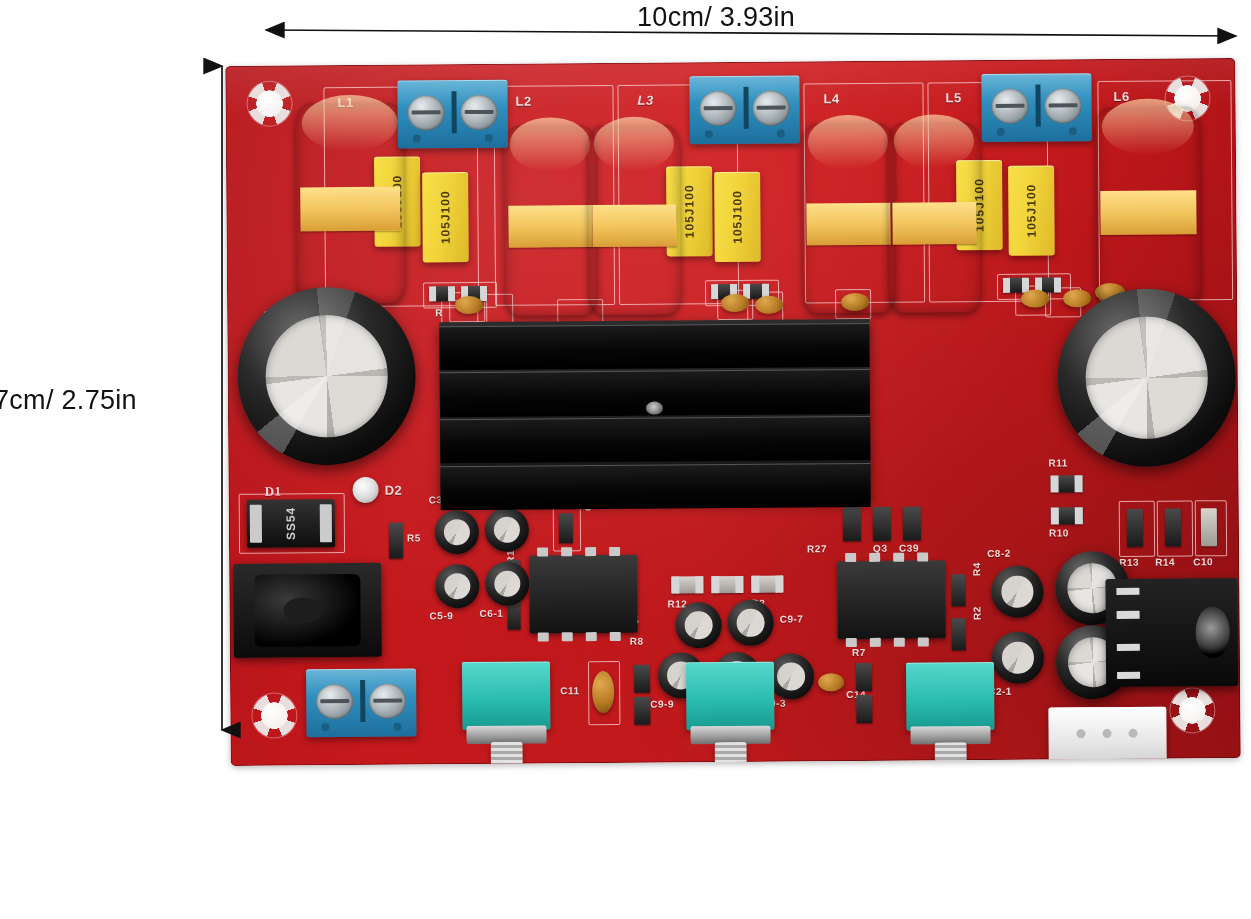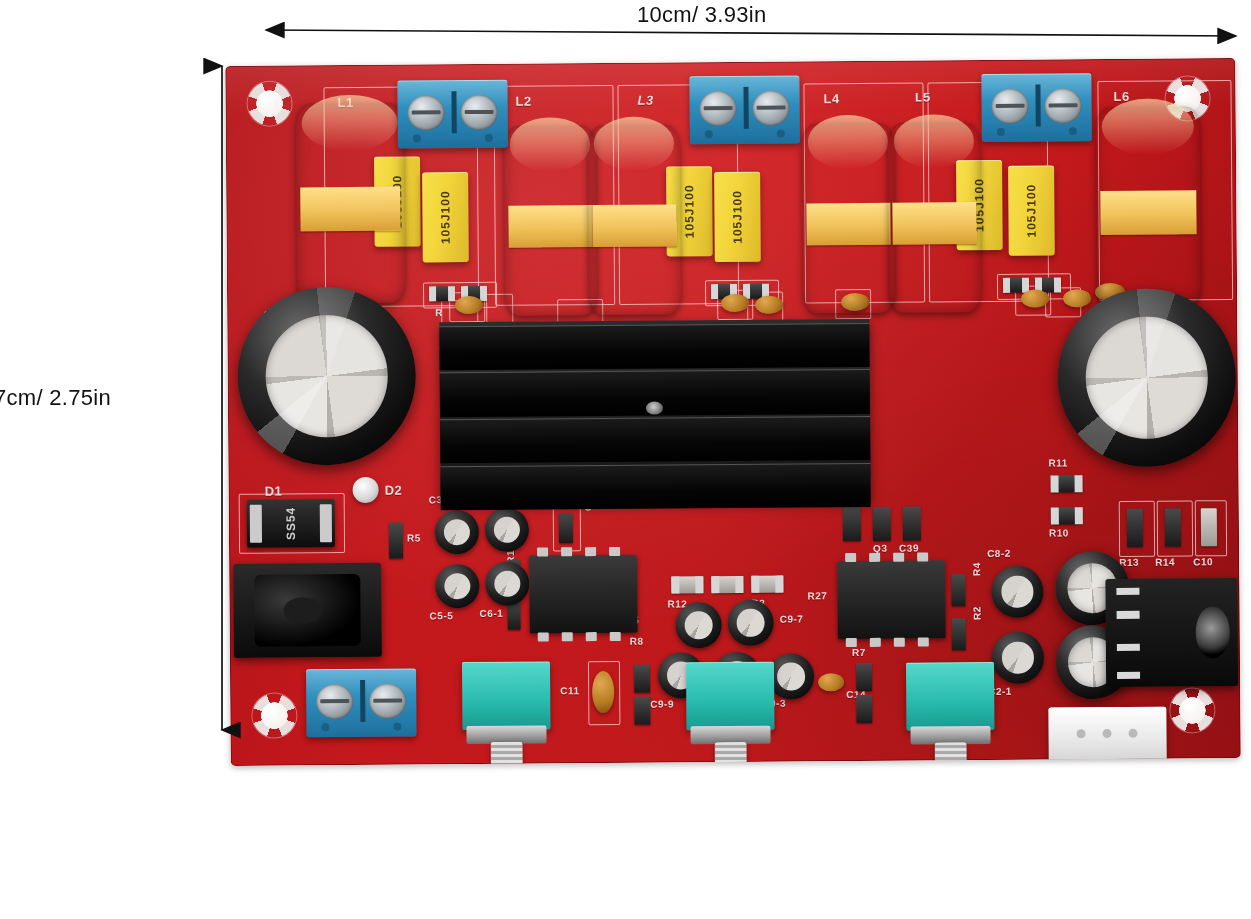--- a/index.html
+++ b/index.html
@@ -1,21 +1,21 @@
 <!DOCTYPE html>
 <html><head>
 <meta charset="utf-8">
 <style>
   html,body{margin:0;padding:0;background:#ffffff;}
   body{width:1251px;height:919px;position:relative;overflow:hidden;
        font-family:"Liberation Sans","DejaVu Sans",sans-serif;}
 
   
   #dim-layer{position:absolute;inset:0;z-index:60;pointer-events:none;}
-  .dim-label{position:absolute;color:#111;font-size:22px;letter-spacing:.3px;white-space:nowrap;}
+  .dim-label{position:absolute;color:#111;font-size:27px;letter-spacing:.3px;white-space:nowrap;}
   #dim-top-label{left:637px;top:2px;}
   #dim-left-label{left:-6px;top:385px;}
 
   
   #board{position:absolute;left:228px;top:62px;width:1010px;height:700px;
          border-radius:5px;overflow:hidden;
          background:
            linear-gradient(180deg,rgba(255,255,255,.07) 0%,rgba(0,0,0,0) 7%),
            linear-gradient(95deg,#b7151a 0%,#c4181c 18%,#cf1b1e 48%,#c2181b 80%,#ab1317 100%);
          box-shadow:0 0 0 1px #7d0d11 inset, 0 2px 6px rgba(0,0,0,.28);
@@ -196,21 +196,21 @@
   <div class="silkbox" style="left:268px;top:22px;width:118px;height:218px;"></div>
   <div class="silkbox" style="left:392px;top:22px;width:118px;height:218px;"></div>
   <div class="silkbox" style="left:578px;top:22px;width:118px;height:218px;"></div>
   <div class="silkbox" style="left:702px;top:22px;width:118px;height:218px;"></div>
   <div class="silkbox" style="left:872px;top:22px;width:132px;height:218px;"></div>
 
   <div class="silk" style="left:112px;top:30px;">L1</div>
   <div class="silk" style="left:290px;top:30px;">L2</div>
   <div class="silk" style="left:412px;top:30px;font-style:italic;">L3</div>
   <div class="silk" style="left:598px;top:30px;">L4</div>
-  <div class="silk" style="left:689px;top:30px;font-family:Liberation Mono, monospace;">L5</div>
+  <div class="silk" style="left:720px;top:30px;">L5</div>
   <div class="silk" style="left:888px;top:30px;">L6</div>
 
   <div class="toroid" style="left:70px;top:38px;width:108px;height:200px;"></div>
   <div class="toroid" style="left:278px;top:62px;width:92px;height:190px;"></div>
   <div class="toroid" style="left:362px;top:62px;width:92px;height:190px;"></div>
   <div class="toroid" style="left:576px;top:62px;width:92px;height:190px;"></div>
   <div class="toroid" style="left:662px;top:62px;width:92px;height:190px;"></div>
   <div class="toroid" style="left:870px;top:48px;width:104px;height:200px;"></div>
 
   <div class="term" style="left:172px;top:16px;width:110px;height:68px;">
@@ -317,21 +317,21 @@
     <div class="fin" style="top:28%;"></div>
     <div class="fin" style="top:54%;"></div>
     <div class="fin" style="top:80%;"></div>
     <div class="scrw"></div>
   </div>
 
   <div class="silkbox" style="left:214px;top:236px;width:44px;height:22px;"></div>
   <div class="silkbox" style="left:330px;top:236px;width:44px;height:22px;"></div>
 
   <div class="silkbox" style="left:10px;top:428px;width:104px;height:58px;"></div>
-  <div class="silk" style="left:36px;top:418px;">D1</div>
+  <div class="silk" style="left:36px;top:418px;font-family:Liberation Serif, serif;">D1</div>
   <div id="d1" style="left:18px;top:434px;width:88px;height:48px;">
     <div class="end" style="left:3%;"></div>
     <div class="end" style="right:3%;"></div>
     <span>SS54</span>
   </div>
 
   <div id="led" style="left:124px;top:412px;"></div>
   <div class="silk" style="left:156px;top:418px;">D2</div>
 
   <div id="dcjack" style="left:4px;top:498px;width:148px;height:94px;">
@@ -346,21 +346,21 @@
       <i></i>
     </div>
   <div class="silk sm" style="left:200px;top:430px;">C3-1</div>
   <div class="ecap" style="left:256px;top:444px;width:44px;height:44px;">
       <i></i>
     </div>
   <div class="silk sm" style="left:250px;top:428px;">C4-1</div>
   <div class="ecap" style="left:206px;top:500px;width:44px;height:44px;">
       <i></i>
     </div>
-  <div class="silk sm" style="left:200px;top:546px;">C5-5</div>
+  <div class="silk sm" style="left:200px;top:546px;">C5-9</div>
   <div class="ecap" style="left:256px;top:498px;width:44px;height:44px;">
       <i></i>
     </div>
   <div class="silk sm" style="left:250px;top:544px;">C6-1</div>
 
   <div class="smd" style="left:278px;top:496px;width:13px;height:30px;"></div>
   <div class="silk sm rot" style="left:276px;top:500px;">R16</div>
   <div class="smd" style="left:278px;top:536px;width:13px;height:30px;"></div>
   <div class="silk sm rot" style="left:276px;top:540px;">R15</div>
 
@@ -420,21 +420,21 @@
       <div class="lead" style="left:32px;top:-8px;"></div>
     <div class="lead" style="left:56px;top:-8px;"></div>
       <div class="lead" style="left:80px;top:-8px;"></div>
     <div class="lead" style="left:8px;bottom:-8px;"></div>
       <div class="lead" style="left:32px;bottom:-8px;"></div>
     <div class="lead" style="left:56px;bottom:-8px;"></div>
       <div class="lead" style="left:80px;bottom:-8px;"></div>
   </div>
 
   <div class="smd" style="left:614px;top:446px;width:18px;height:34px;"></div>
-  <div class="silk sm" style="left:578px;top:482px;margin-top:47px;">R27</div>
+  <div class="silk sm" style="left:578px;top:482px;">R27</div>
   <div class="smd" style="left:644px;top:446px;width:18px;height:34px;"></div>
   <div class="silk sm" style="left:644px;top:482px;">Q3</div>
   <div class="smd" style="left:674px;top:446px;width:18px;height:34px;"></div>
   <div class="silk sm" style="left:670px;top:482px;">C39</div>
 
   <div class="smd" style="left:722px;top:514px;width:14px;height:32px;"></div>
   <div class="silk sm rot" style="left:742px;top:516px;">R4</div>
   <div class="smd" style="left:722px;top:558px;width:14px;height:32px;"></div>
   <div class="silk sm rot" style="left:742px;top:560px;">R2</div>
 

